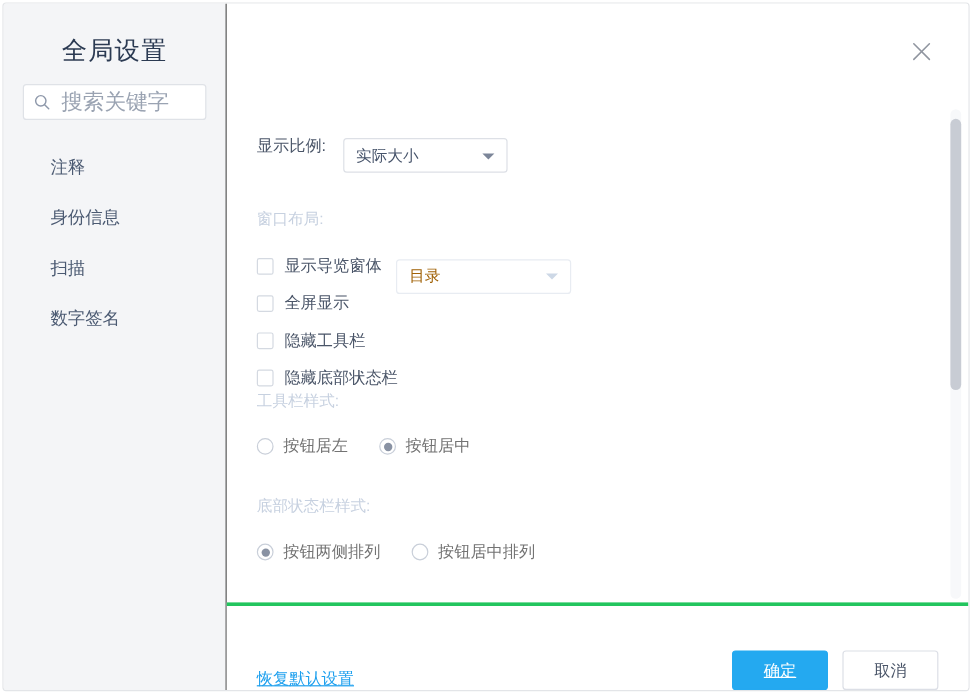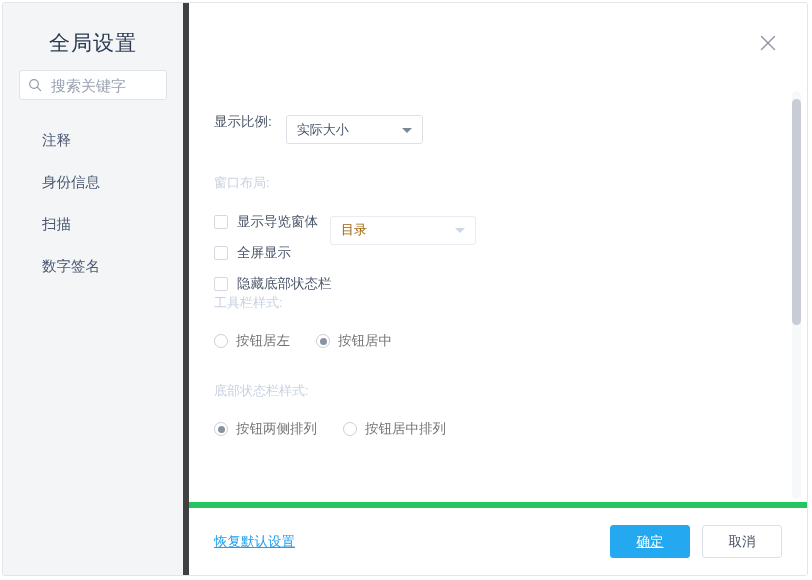--- a/index.html
+++ b/index.html
@@ -23,21 +23,21 @@
     overflow: hidden;
     display: flex;
   }
 
   
   .sidebar {
     width: 186px;
     min-width: 186px;
     height: 100%;
     background: #f4f5f7;
-    border-right: 6px solid #404040;
+    border-right: 1px solid #404040;
     box-sizing: border-box;
     position: relative;
   }
   .sidebar-title {
     text-align: center;
     font-size: 21px;
     color: #2b3a52;
     letter-spacing: 1px;
     padding-top: 27px;
     padding-bottom: 0;
@@ -59,21 +59,21 @@
     width: 14px;
     height: 14px;
     flex: 0 0 14px;
     margin-right: 7px;
     position: relative;
   }
   .search-icon svg { display:block; }
   .search-input {
     border: none;
     outline: none;
-    font-size: 15px;
+    font-size: 18px;
     color: #6b7588;
     background: transparent;
     width: 100%;
     font-family: "Liberation Sans", "DejaVu Sans", sans-serif;
   }
   .search-input::placeholder { color: #9aa3b2; }
 
   .nav {
     margin-top: 19px;
   }
@@ -263,23 +263,23 @@
   }
 
   
   .footer {
     position: absolute;
     left: 0;
     right: 0;
     bottom: 0;
     height: 73px;
     background: #ffffff;
-    border-top: 6px solid #22c55e;
-    display: flex;
-    align-items: center;
+    border-top: 3px solid #22c55e;
+    display: flex;
+    align-items: flex-end;
     box-sizing: border-box;
     padding: 0 25px;
   }
   .reset-link {
     font-size: 13.5px;
     color: #1ea0ee;
     text-decoration: underline;
     cursor: pointer;
   }
   .footer-spacer { flex: 1; }
@@ -371,20 +371,24 @@
           <span>目录</span>
           <span class="caret"></span>
         </div>
       </div>
 
       <div class="check-row" style="margin-top:11px;">
         <span class="checkbox"></span>
         <span class="check-label">全屏显示</span>
       </div>
 
+      <div class="check-row" style="margin-top:11px;">
+        <span class="checkbox"></span>
+        <span class="check-label">隐藏工具栏</span>
+      </div>
 
       <div class="check-row" style="margin-top:11px;">
         <span class="checkbox"></span>
         <span class="check-label">隐藏底部状态栏</span>
       </div>
 
       <div class="section-label" style="">工具栏样式:</div>
 
       <div class="radio-row" style="margin-top:20px;">
         <span class="radio-item">

